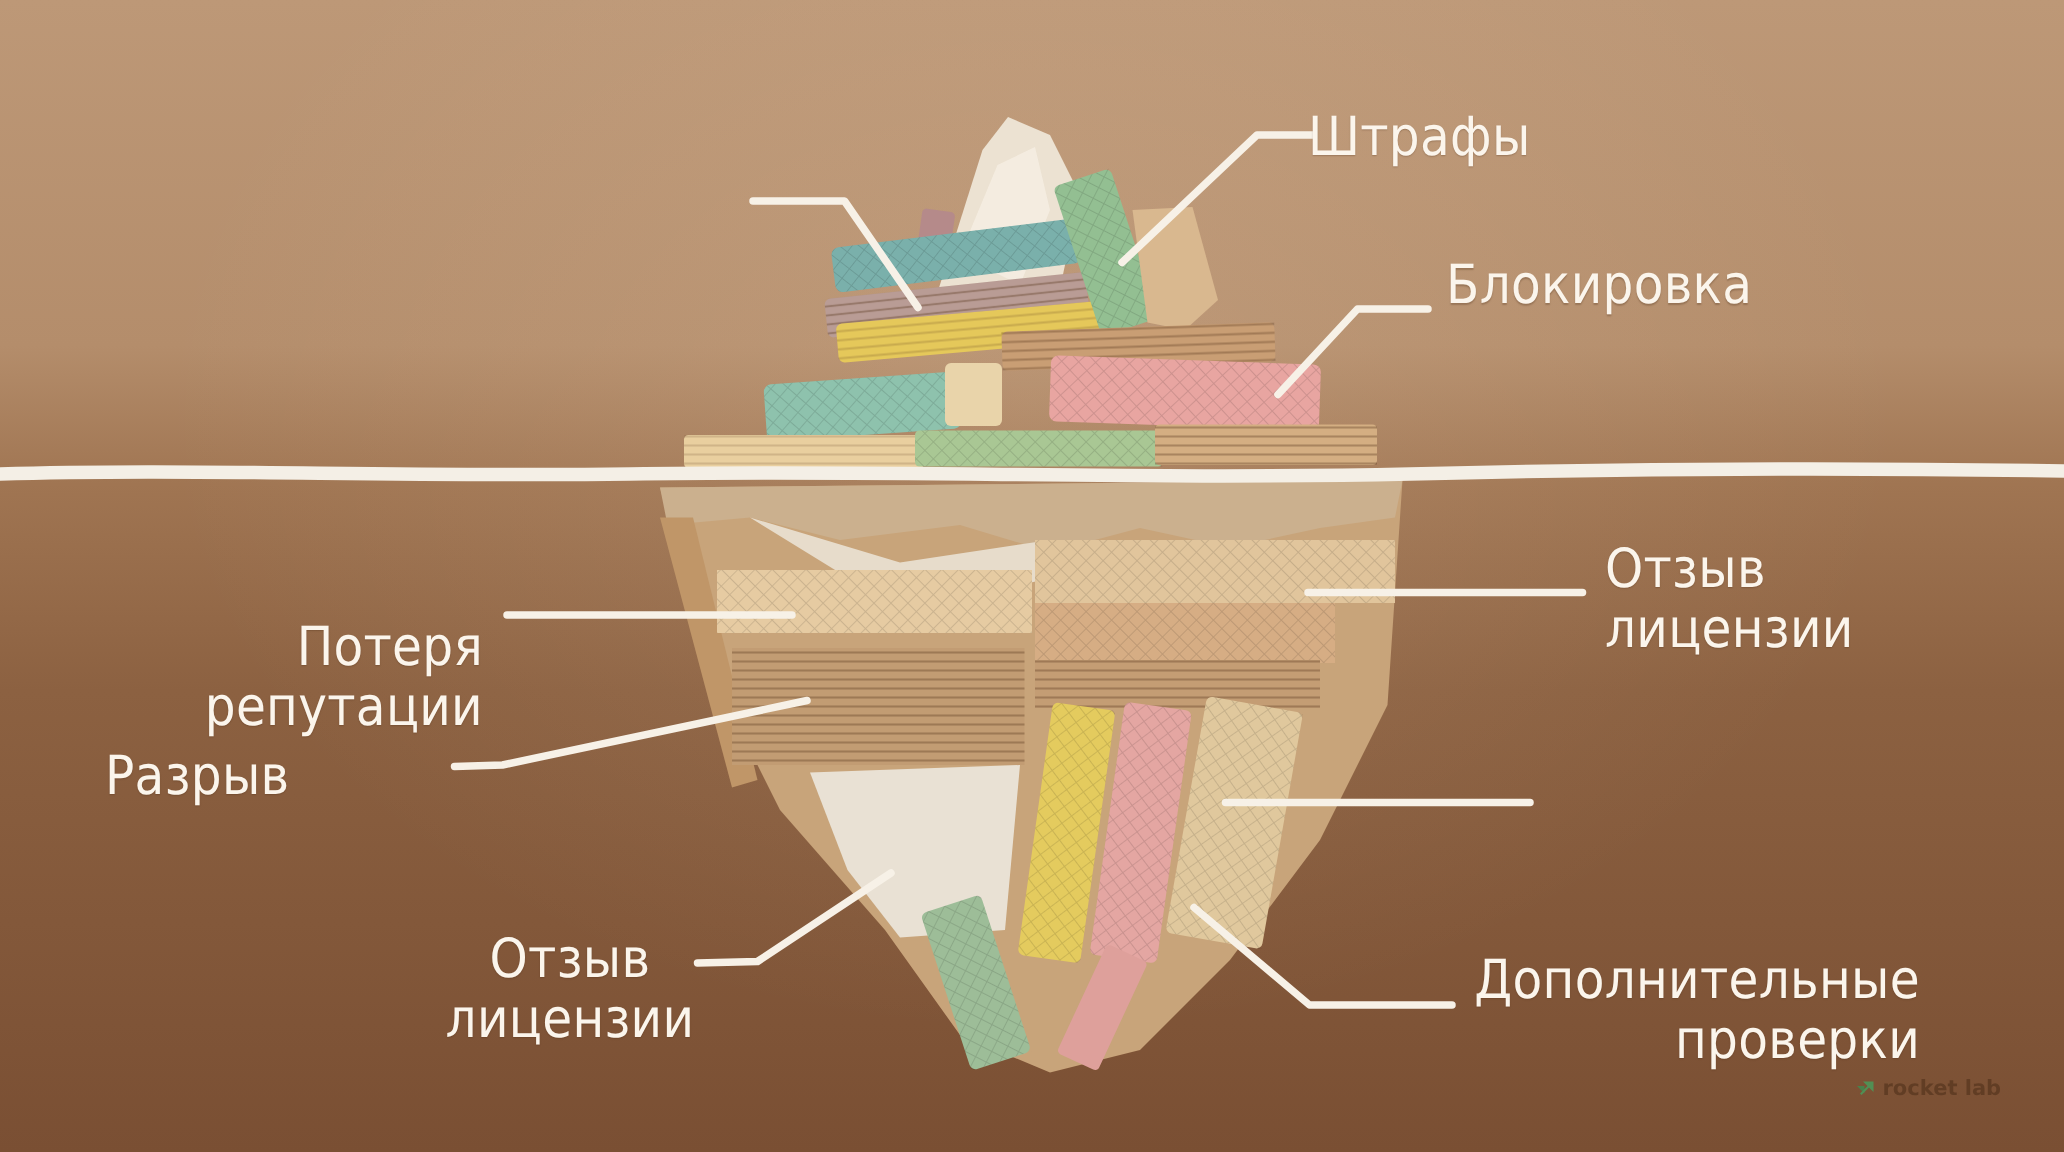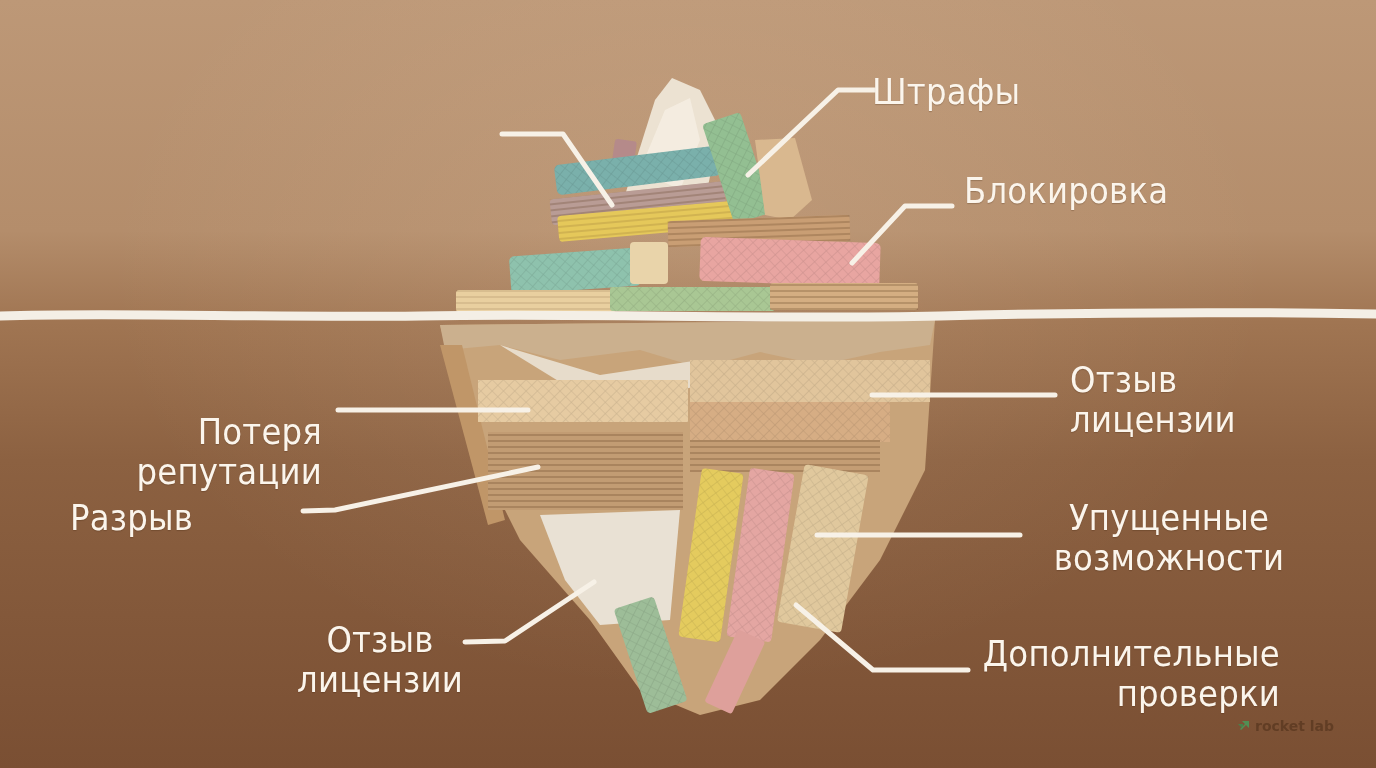--- a/index.html
+++ b/index.html
@@ -171,24 +171,20 @@
     <span>Потеря</span>
     <span>репутации</span>
   </div>
   <div class="label" style="left:1070px;top:360px;">
     <span>Отзыв</span>
     <span>лицензии</span>
   </div>
   <div class="label" style="left:70px;top:498px;">
     <span>Разрыв</span>
   </div>
-  <div class="label center" style="left:1036px;top:498px;width:266px;">
-    <span>Упущенные</span>
-    <span>возможности</span>
-  </div>
   <div class="label center" style="left:282px;top:620px;width:196px;">
     <span>Отзыв</span>
     <span>лицензии</span>
   </div>
   <div class="label center" style="left:934px;top:634px;width:346px;text-align:right;">
     <span>Дополнительные</span>
     <span>проверки</span>
   </div>
 
   <div class="logo">

